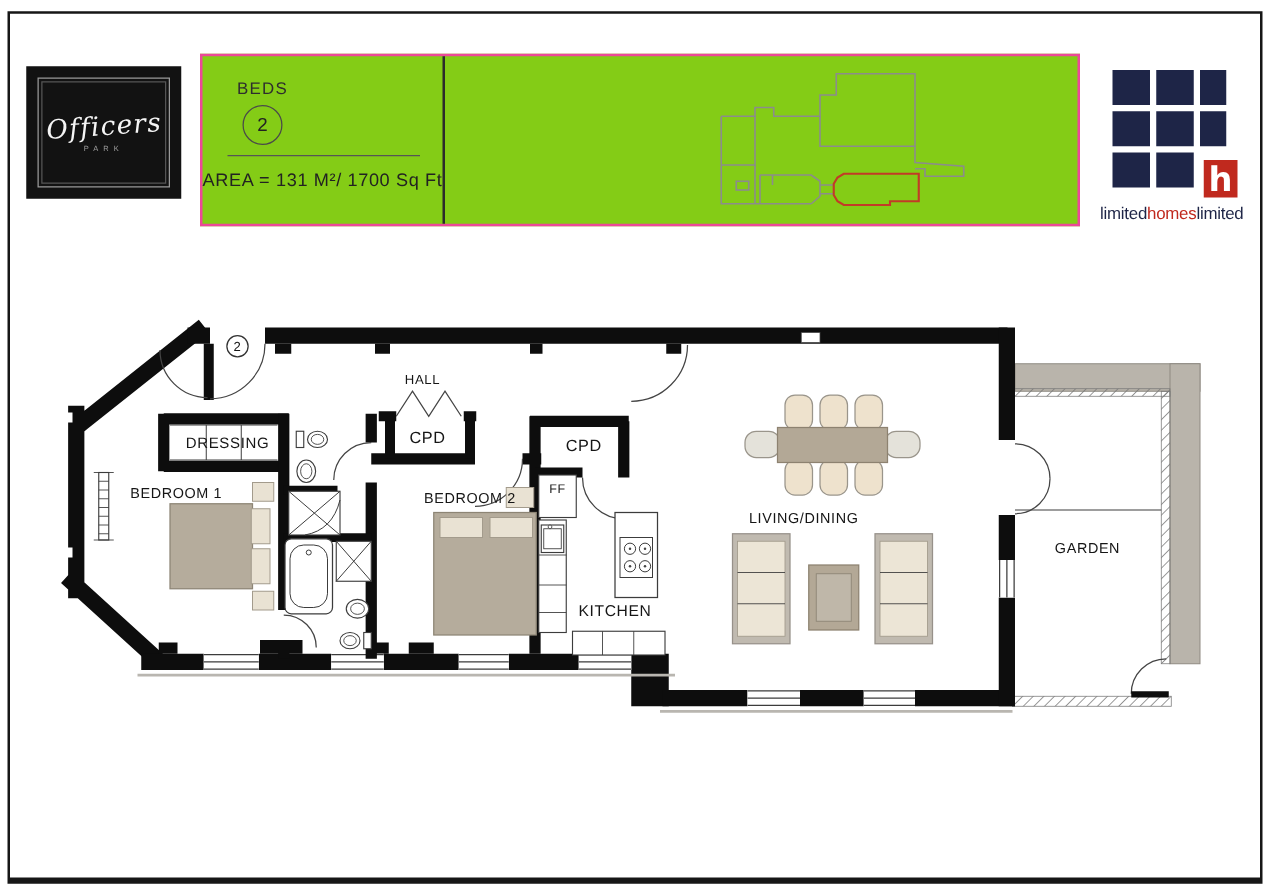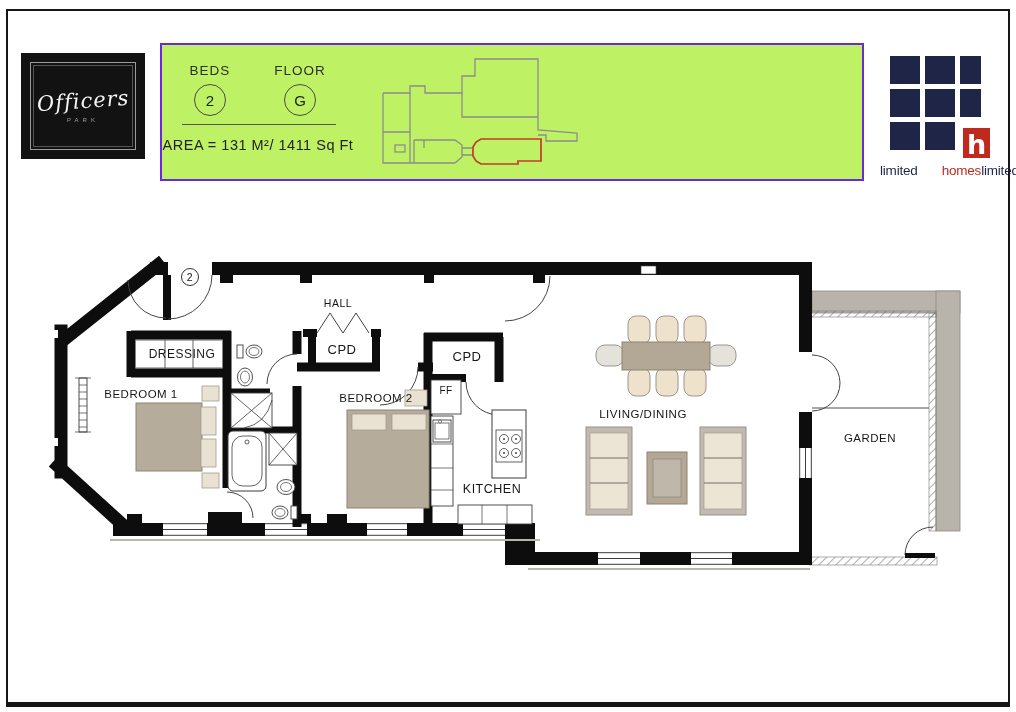--- a/index.html
+++ b/index.html
@@ -12,21 +12,21 @@
   .officers-logo{position:absolute;left:21px;top:53px;width:124px;height:106px;background:#121212;}
   .ol-frame{position:absolute;inset:9px;border:1px solid #9a9a9a;}
   .ol-frame2{position:absolute;inset:2px;border:1px solid #555;display:flex;flex-direction:column;
         align-items:center;justify-content:center;}
   .ol-script{color:#f5f5f5;font-family:"DejaVu Serif",serif;font-style:italic;font-size:21px;
         letter-spacing:1px;transform:rotate(-4deg);}
   .ol-sub{color:#9f9f9f;font-size:6px;letter-spacing:4px;margin-top:4px;}
 
   
   .info-box{position:absolute;left:160px;top:43px;width:700px;height:134px;
-        border:2px solid #6d28d9;display:flex;background:#bef264;flex-direction:column;}
+        border:2px solid #ec4899;display:flex;background:#84cc16;}
   .info-left{width:192px;border-right:2px solid #2b2b2b;position:relative;}
   .stat{position:absolute;top:18px;text-align:center;width:60px;}
   .stat-beds{left:18px;} .stat-floor{left:108px;}
   .stat-label{font-size:13.5px;letter-spacing:1px;color:#2e2e2e;}
   .stat-circle{width:30px;height:30px;border:1.5px solid #4a4a4a;border-radius:50%;
         margin:6px auto 0;display:flex;align-items:center;justify-content:center;
         font-size:15px;color:#222;}
   .info-divider{position:absolute;left:20px;right:18px;top:79px;border-top:1px solid #555;}
   .area-text{position:absolute;left:0;right:0;top:92px;text-align:center;font-size:14.5px;
         letter-spacing:0.5px;color:#222;}
@@ -40,21 +40,21 @@
   .bl-grid{position:relative;width:96px;height:94px;margin-left:4px;
         display:grid;grid-template-columns:30px 30px 21px;grid-template-rows:28px 28px 28px;
         gap:5px;}
   .bl-sq{background:var(--navy,#1e2547);}
   .bl-empty{background:transparent;}
   .bl-h{position:absolute;right:-4px;bottom:-8px;width:27px;height:30px;
         background:var(--brand_red,#c0291e);color:#fff;font-family:"DejaVu Sans",sans-serif;
         font-weight:700;font-size:27px;line-height:0.95;overflow:hidden;
         display:flex;align-items:flex-end;justify-content:center;}
   .bl-text{margin-top:13px;margin-left:-6px;font-size:13.5px;letter-spacing:-0.2px;white-space:nowrap;}
-  .bl-navy{color:var(--navy,#1e2547);} .bl-red{color:var(--brand_red,#c0291e);margin-left:24px;}
+  .bl-navy{color:var(--navy,#1e2547);} .bl-red{color:var(--brand_red,#c0291e);}
 
   
   .plan{position:absolute;left:0;top:0;}
   .wall{stroke:var(--wall,#0d0d0d);fill:none;}
   .wallfill{fill:var(--wall,#0d0d0d);stroke:none;}
   .thin{stroke:#3c3c3c;fill:none;}
   .fixture{stroke:#3c3c3c;fill:#ffffff;}
   .door{stroke:#444;fill:none;stroke-width:1;}
   .sill{stroke:#b9b6b0;stroke-width:2.2;fill:none;}
   .bed{fill:#b5ac9c;stroke:#8d8575;stroke-width:1;}
@@ -82,26 +82,22 @@
       </div>
     </div>
   </div>
 
   <div class="info-box">
     <div class="info-left">
       <div class="stat stat-beds">
         <div class="stat-label">BEDS</div>
         <div class="stat-circle">2</div>
       </div>
-      <div class="stat stat-floor">
-        <div class="stat-label">FLOOR</div>
-        <div class="stat-circle">G</div>
-      </div>
       <div class="info-divider"></div>
-      <div class="area-text">AREA = 131 M²/ 1411 Sq Ft</div>
+      <div class="area-text">AREA = 131 M²/ 1700 Sq Ft</div>
     </div>
     <div class="info-right">
       <svg class="siteplan" width="505" height="130" viewBox="0 0 505 130">
         <g>
           <path d="M221,48 L248,48 L248,41 L263,41 L263,48 L300,48 L300,31 L313,31 L313,14 L376,14 L376,85 L415,88 L415,96 L384,96 L384,90 L376,90"></path>
           <path d="M300,48 L300,72 L376,72"></path>
           <path d="M221,48 L221,118 L293,118"></path>
           <path d="M248,48 L248,87 L221,87"></path>
           <path d="M248,87 L248,118"></path>
           <path d="M252,95 L293,95 L300,100 L300,112 L293,118"></path>

